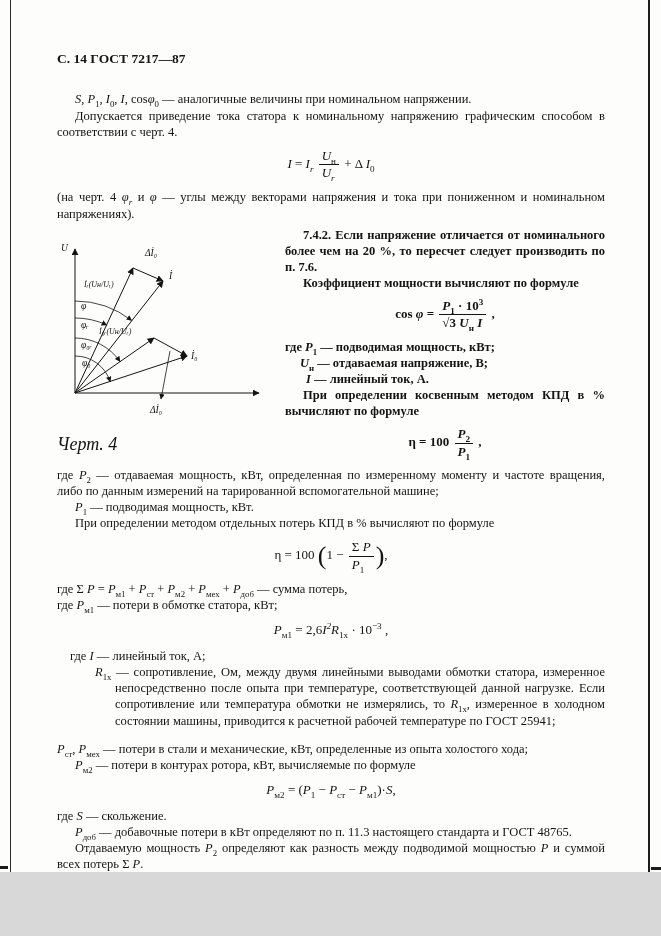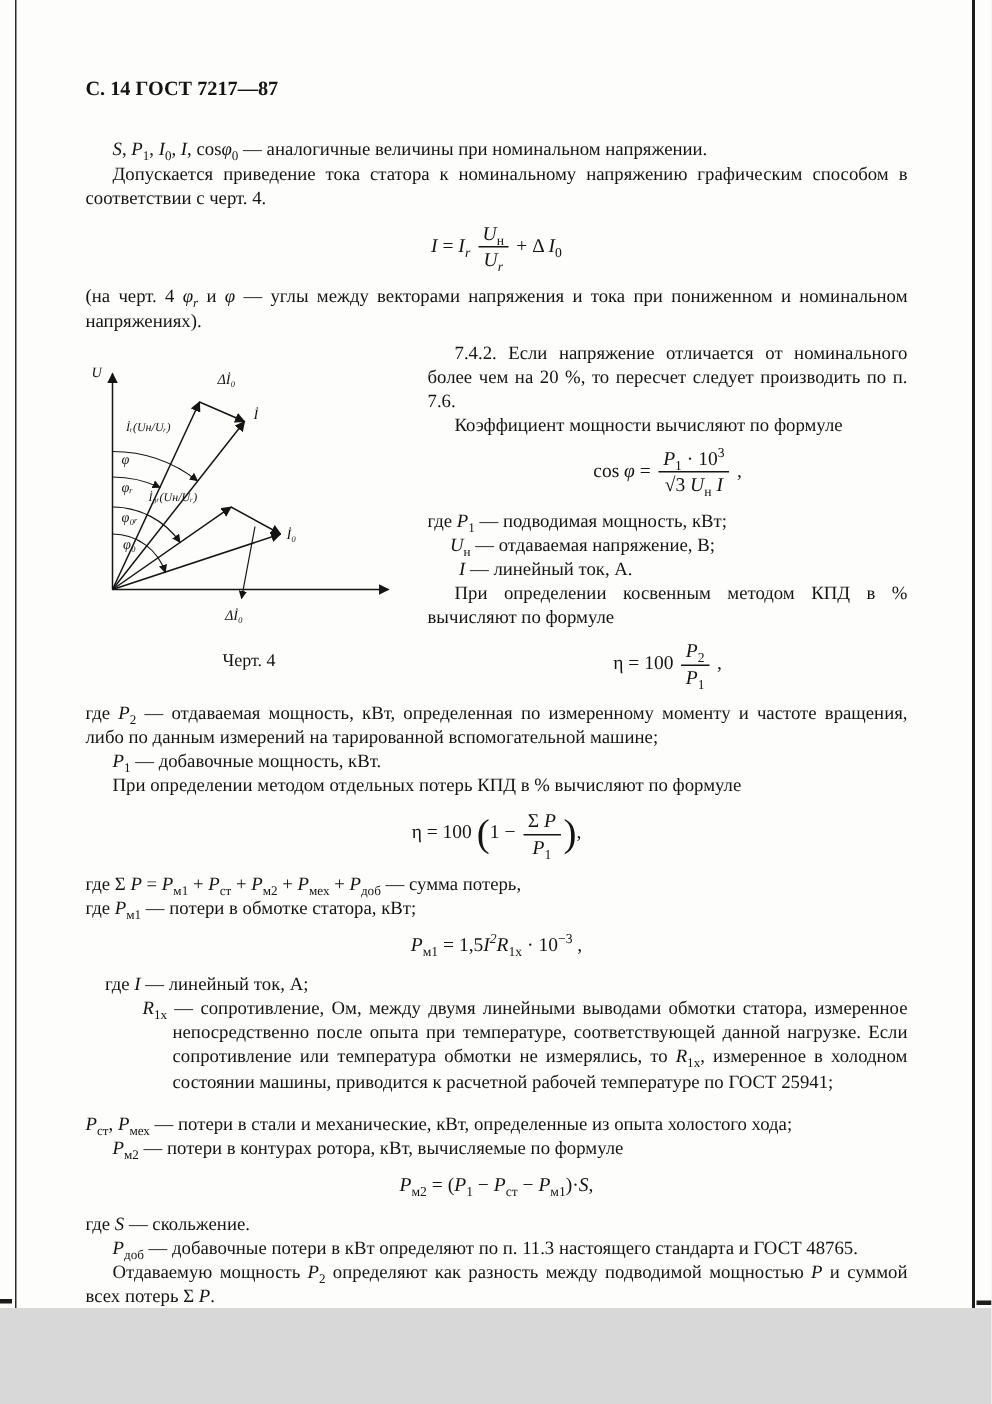--- a/index.html
+++ b/index.html
@@ -16,28 +16,28 @@
   p{margin:0;}
   .ind{text-indent:18px;}
   .ind-sm{text-indent:13px;}
   .gi1{text-indent:15px;}
   .gi2{text-indent:21px;}
   .hang{padding-left:58px;text-indent:-20px;}
   .hang2{padding-left:20px;text-indent:-20px;margin-top:12px;}
   .it{font-style:italic;}
   sub,sup{font-size:70%;line-height:0;}
   .formula{text-align:center;text-indent:0;margin:9px 0;font-size:13px;}
-  .frac{display:inline-block;vertical-align:middle;text-align:center;line-height:1.1;margin:0 2px;}
+  .frac{display:inline-block;vertical-align:middle;text-align:left;line-height:1.1;margin:0 2px;}
   .fnum{display:block;padding:0 3px 1px;border-bottom:1px solid #141414;}
   .fden{display:block;padding:1px 3px 0;}
   .bigp{font-size:26px;vertical-align:middle;line-height:0;}
   .cols{display:flex;gap:10px;margin-top:5px;}
   .col-left{flex:0 0 218px;padding-top:8px;}
-  .col-right{flex:1;}
-  .caption{text-align:center;margin-top:8px;font-size:12px;text-indent:0;}
+  .col-right{flex:1;font-weight:bold;}
+  .caption{margin-top:8px;font-size:18px;text-indent:0;font-style:italic;}
   .col-right .formula{margin:8px 0;}
   svg text{font-style:italic;font-family:"Liberation Serif","DejaVu Serif",serif;}
 </style>
 </head>
 <body>
 
 <div class="page">
   <div class="frame-left"></div>
   <div class="frame-right"></div>
   <div class="corner bl"></div>
@@ -108,32 +108,32 @@
         <p class="gi2"><span class="it">I</span><span> — линейный ток, А.</span></p>
         <p class="ind">При определении косвенным методом КПД в % вычисляют по формуле</p>
 
         <div class="formula">
           <span><span>η = 100 </span></span><span class="frac"><span class="fnum"><span class="it">P</span><sub>2</sub></span><span class="fden"><span class="it">P</span><sub>1</sub></span></span><span><span> ,</span></span>
         </div>
       </div>
     </div>
 
     <p><span>где </span><span class="it">P</span><sub>2</sub><span> — отдаваемая мощность, кВт, определенная по измеренному моменту и частоте вращения, либо по данным измерений на тарированной вспомогательной машине;</span></p>
-    <p class="ind"><span class="it">P</span><sub>1</sub><span> — добавочные мощность, кВт.</span></p>
+    <p class="ind"><span class="it">P</span><sub>1</sub><span> — подводимая мощность, кВт.</span></p>
     <p class="ind">При определении методом отдельных потерь КПД в % вычисляют по формуле</p>
 
     <div class="formula">
       <span><span>η = 100 </span></span><span class="bigp">(</span><span><span>1 − </span></span><span class="frac"><span class="fnum"><span>Σ </span><span class="it">P</span></span><span class="fden"><span class="it">P</span><sub>1</sub></span></span><span class="bigp">)</span><span><span>,</span></span>
     </div>
 
     <p><span>где Σ </span><span class="it">P</span><span> = </span><span class="it">P</span><sub>м1</sub><span> + </span><span class="it">P</span><sub>ст</sub><span> + </span><span class="it">P</span><sub>м2</sub><span> + </span><span class="it">P</span><sub>мех</sub><span> + </span><span class="it">P</span><sub>доб</sub><span> — сумма потерь,</span></p>
     <p><span>где </span><span class="it">P</span><sub>м1</sub><span> — потери в обмотке статора, кВт;</span></p>
 
     <div class="formula">
-      <span><span class="it">P</span><sub>м1</sub><span> = 1,5</span><span class="it">I</span><sup class="it">2</sup><span class="it">R</span><sub>1х</sub><span> · 10</span><sup>−3</sup><span> ,</span></span>
+      <span><span class="it">P</span><sub>м1</sub><span> = 2,6</span><span class="it">I</span><sup class="it">2</sup><span class="it">R</span><sub>1х</sub><span> · 10</span><sup>−3</sup><span> ,</span></span>
     </div>
 
     <p class="ind-sm"><span>где </span><span class="it">I</span><span> — линейный ток, А;</span></p>
     <p class="hang"><span class="it">R</span><sub>1х</sub><span> — сопротивление, Ом, между двумя линейными выводами обмотки статора, измеренное непосредственно после опыта при температуре, соответствующей данной нагрузке. Если сопротивление или температура обмотки не измерялись, то </span><span class="it">R</span><sub>1х</sub><span>, измеренное в холодном состоянии машины, приводится к расчетной рабочей температуре по ГОСТ 25941;</span></p>
     <p class="hang2"><span class="it">P</span><sub>ст</sub><span>, </span><span class="it">P</span><sub>мех</sub><span> — потери в стали и механические, кВт, определенные из опыта холостого хода;</span></p>
     <p class="ind"><span class="it">P</span><sub>м2</sub><span> — потери в контурах ротора, кВт, вычисляемые по формуле</span></p>
 
     <div class="formula">
       <span><span class="it">P</span><sub>м2</sub><span> = (</span><span class="it">P</span><sub>1</sub><span> − </span><span class="it">P</span><sub>ст</sub><span> − </span><span class="it">P</span><sub>м1</sub><span>)·</span><span class="it">S</span><span>,</span></span>
     </div>

